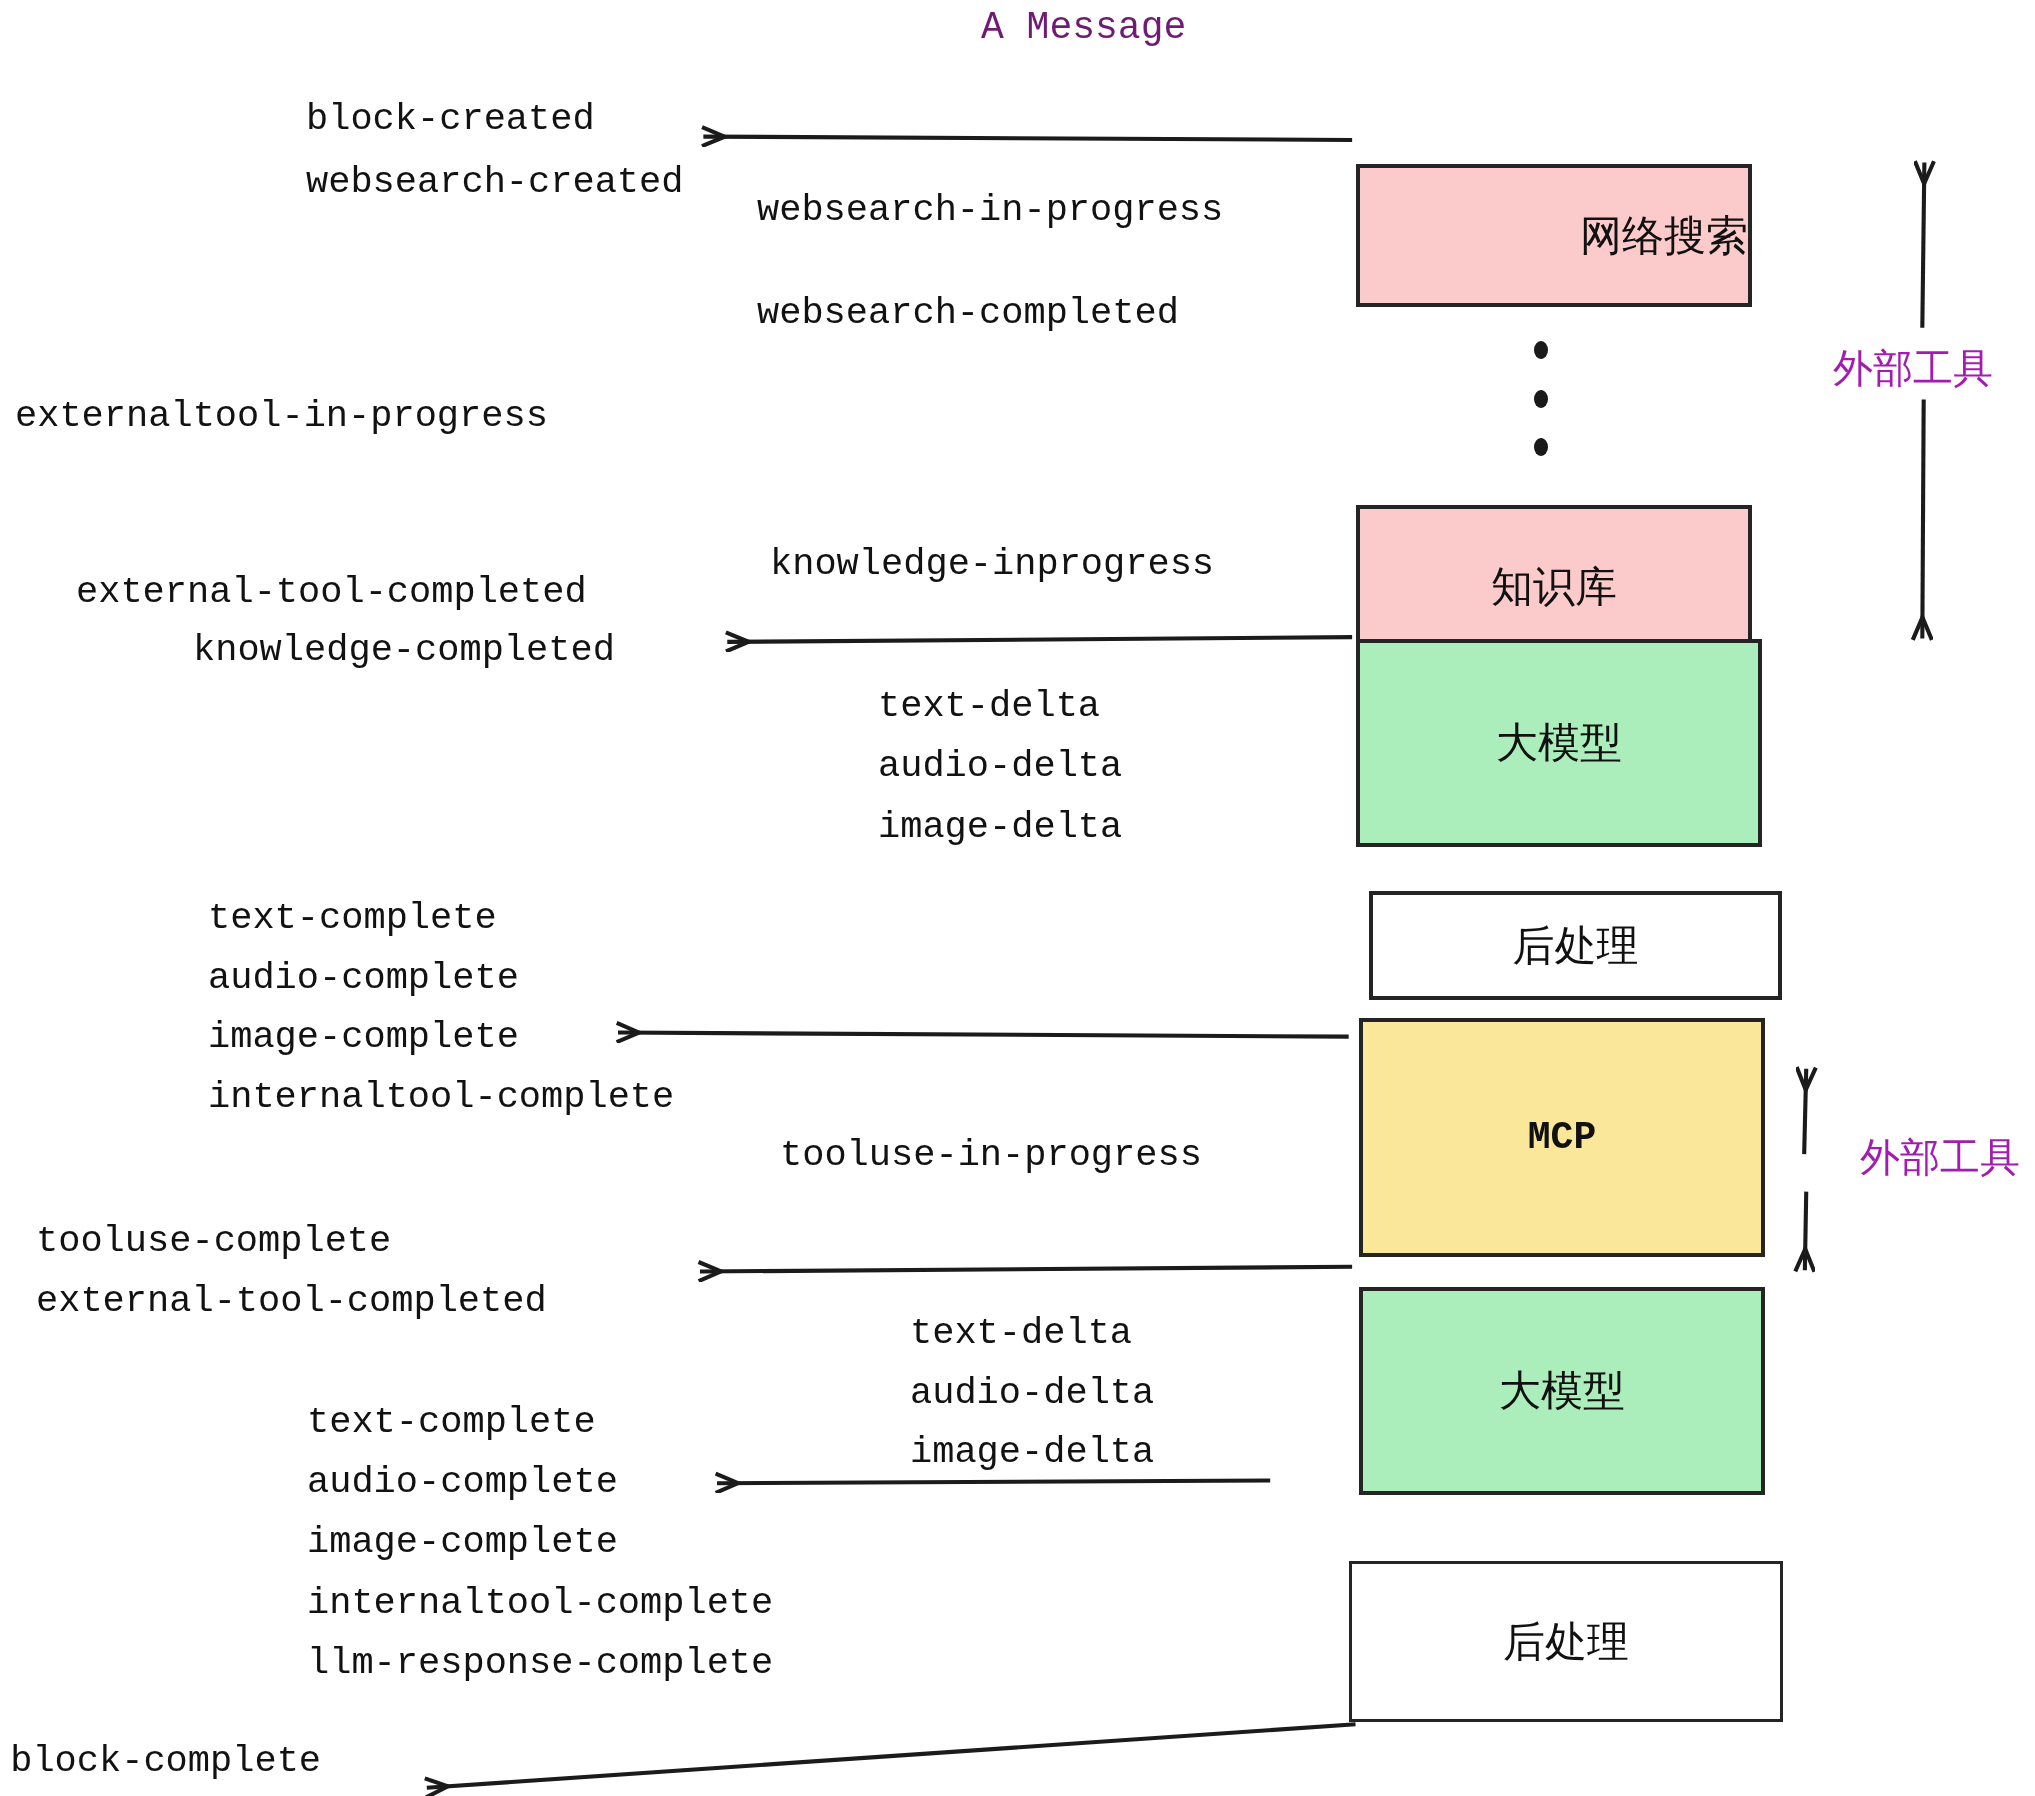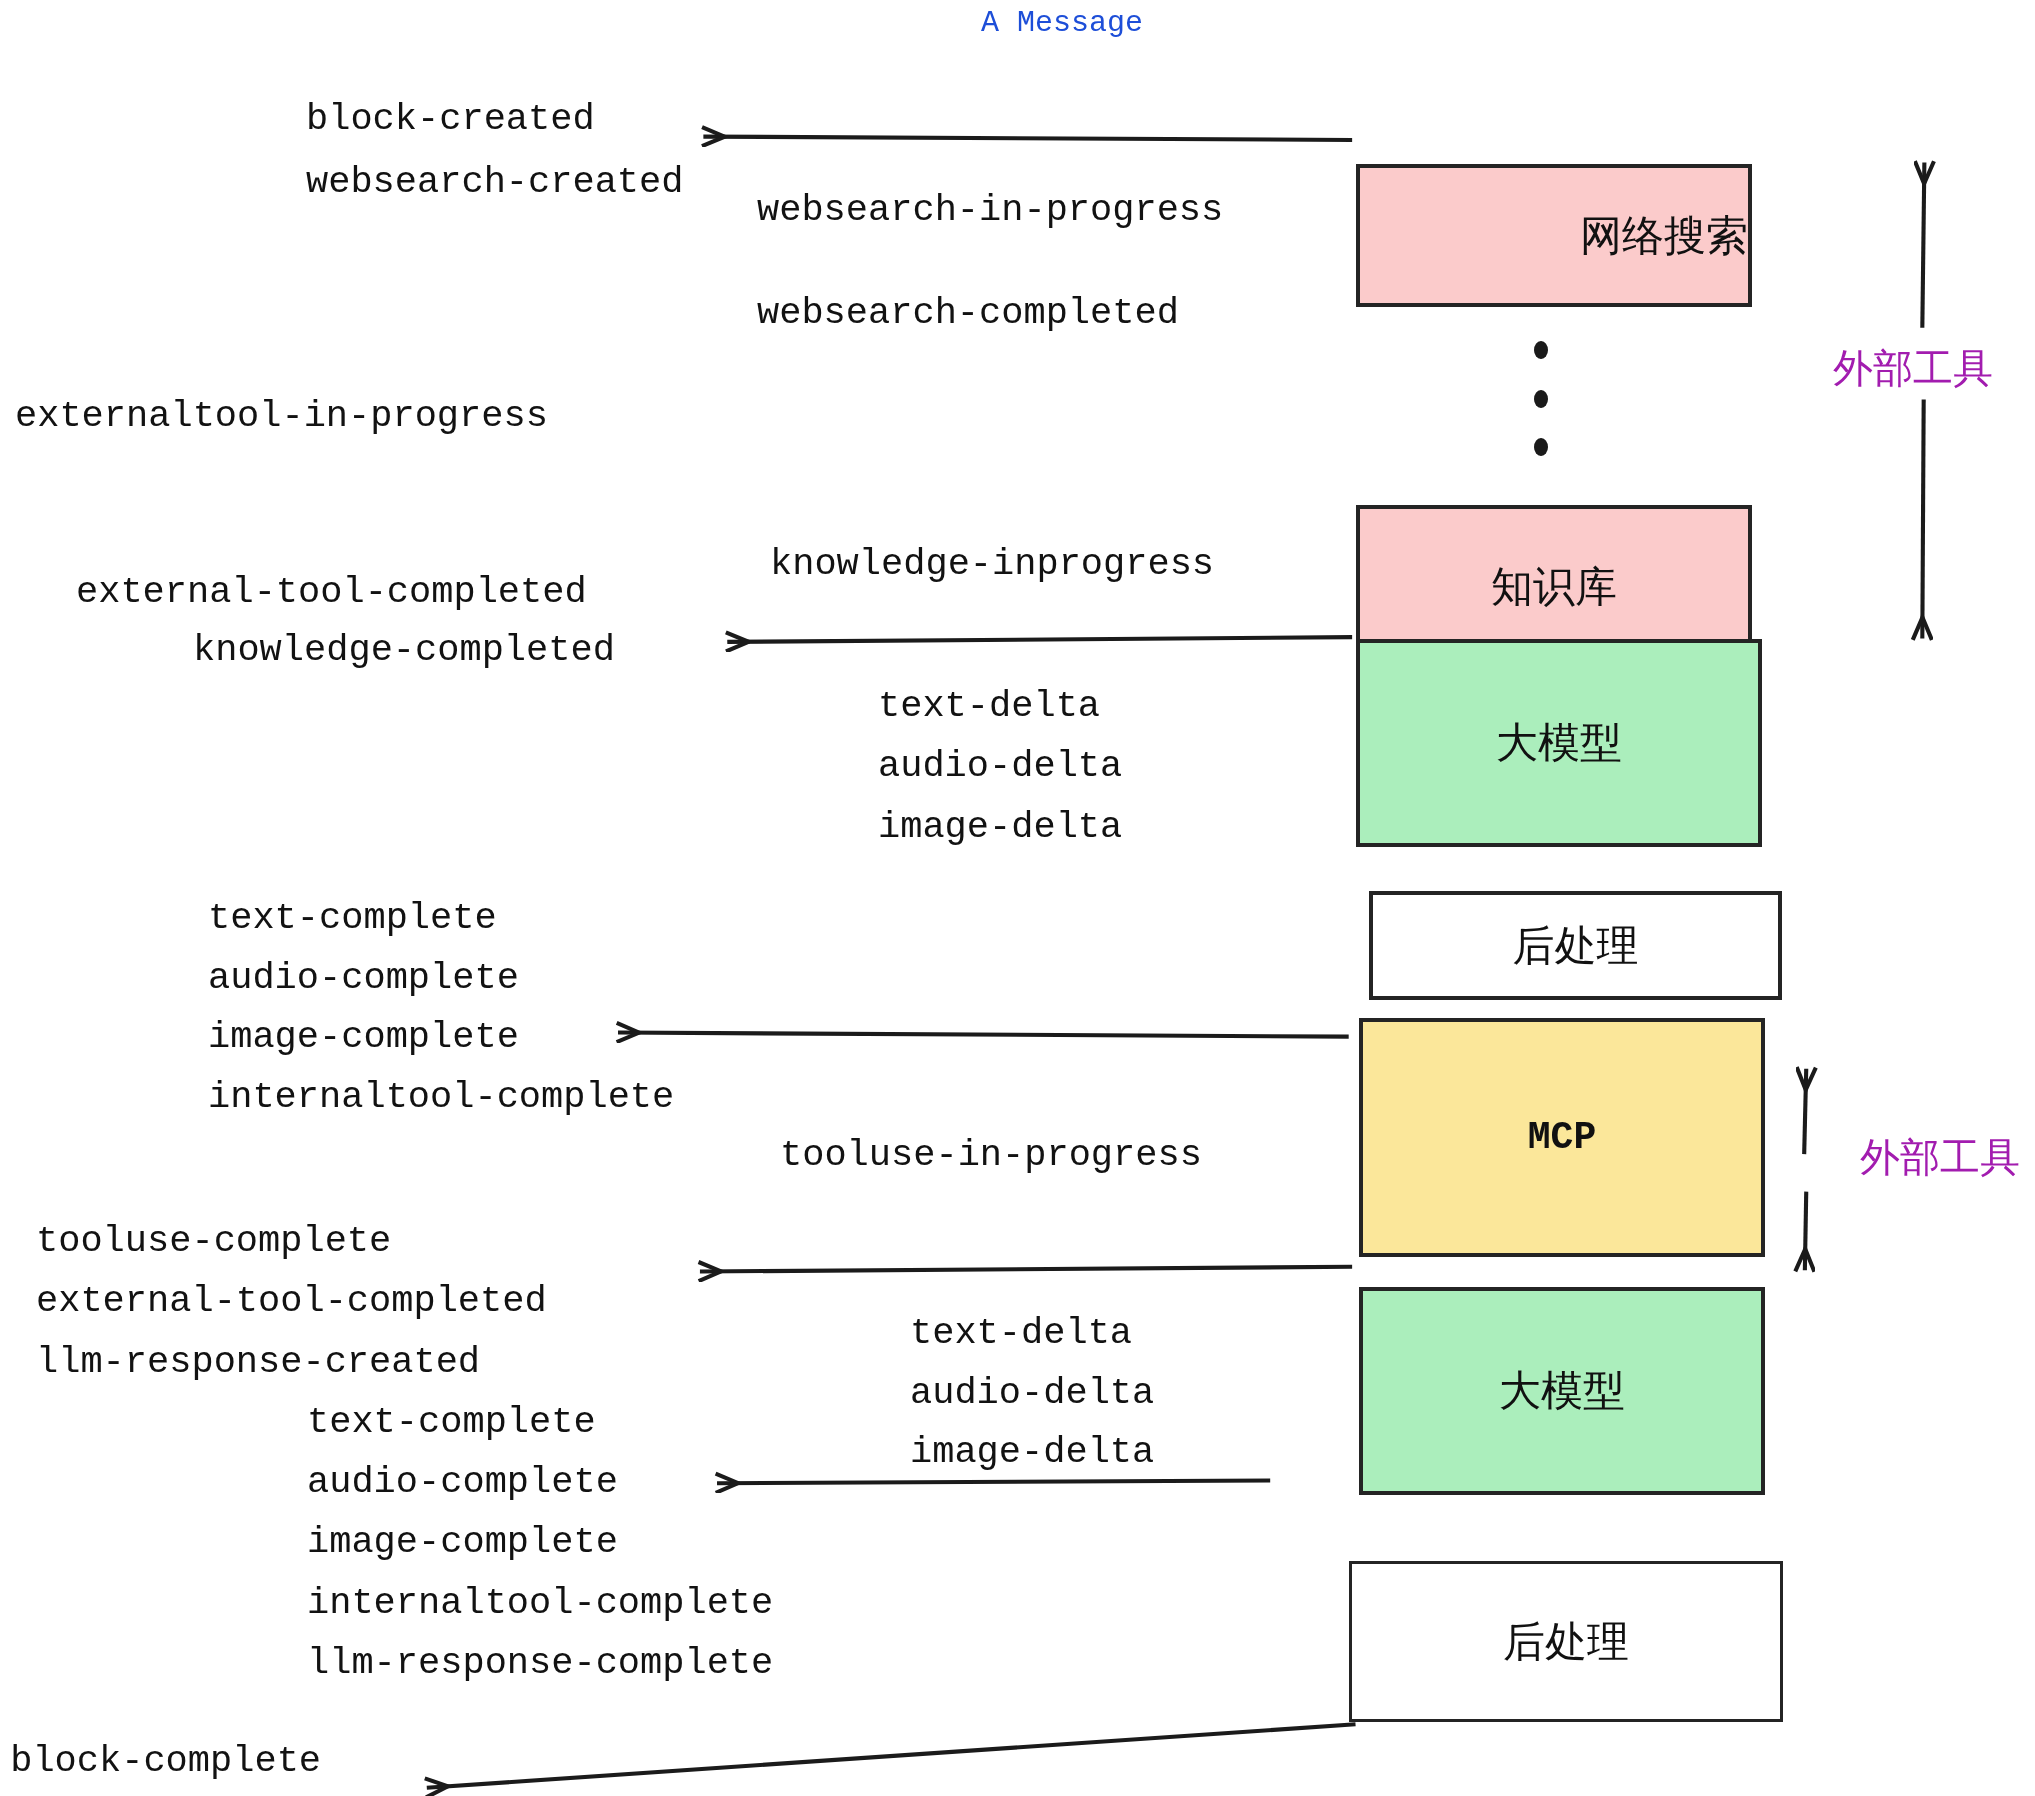--- a/index.html
+++ b/index.html
@@ -4,21 +4,21 @@
 <style>
   html,body{margin:0;padding:0;background:#fff;}
   body{width:2035px;height:1796px;position:relative;overflow:hidden;
        font-family:"Liberation Mono","DejaVu Sans Mono",monospace;}
   #stage{position:absolute;inset:0;width:2035px;height:1796px;}
 
   .evt{position:absolute;font-family:"Liberation Mono","DejaVu Sans Mono",monospace;
        font-size:37px;color:#121212;white-space:nowrap;letter-spacing:0px;
        line-height:1;}
   .title{position:absolute;font-family:"Liberation Mono","DejaVu Sans Mono",monospace;
-       font-size:30px;color:#1d4ed8;white-space:nowrap;}
+       font-size:38px;color:#701a75;white-space:nowrap;}
 
   .box{position:absolute;border:4.8px solid #242424;box-sizing:border-box;
        display:flex;align-items:center;justify-content:center;
        font-family:"DejaVu Sans","Liberation Sans",sans-serif;
        font-size:42px;color:#111;}
   .box.mcp{font-family:"Liberation Mono","DejaVu Sans Mono",monospace;font-size:38px;font-weight:bold;}
 
   .sidelbl{position:absolute;font-family:Liberation Sans, sans-serif;
        font-size:40px;color:#a21caf;white-space:nowrap;margin-left:23px;}
 
@@ -139,21 +139,20 @@
   <div class="evt" style="left:208px;top:1019px;">image-complete</div>
 
   <div class="evt" style="left:208px;top:1079px;">internaltool-complete</div>
 
   <div class="evt" style="left:744px;top:1137px;margin-left:36px;">tooluse-in-progress</div>
 
   <div class="evt" style="left:36px;top:1223px;">tooluse-complete</div>
 
   <div class="evt" style="left:36px;top:1283px;">external-tool-completed</div>
 
-  <div class="evt" style="left:36px;top:1344px;">llm-response-created</div>
 
   <div class="evt" style="left:910px;top:1315px;">text-delta</div>
 
   <div class="evt" style="left: 910px; top: 1375px;">audio-delta</div>
 
   <div class="evt" style="left:910px;top:1434px;">image-delta</div>
 
   <div class="evt" style="left:307px;top:1404px;">text-complete</div>
 
   <div class="evt" style="left:307px;top:1464px;">audio-complete</div>

